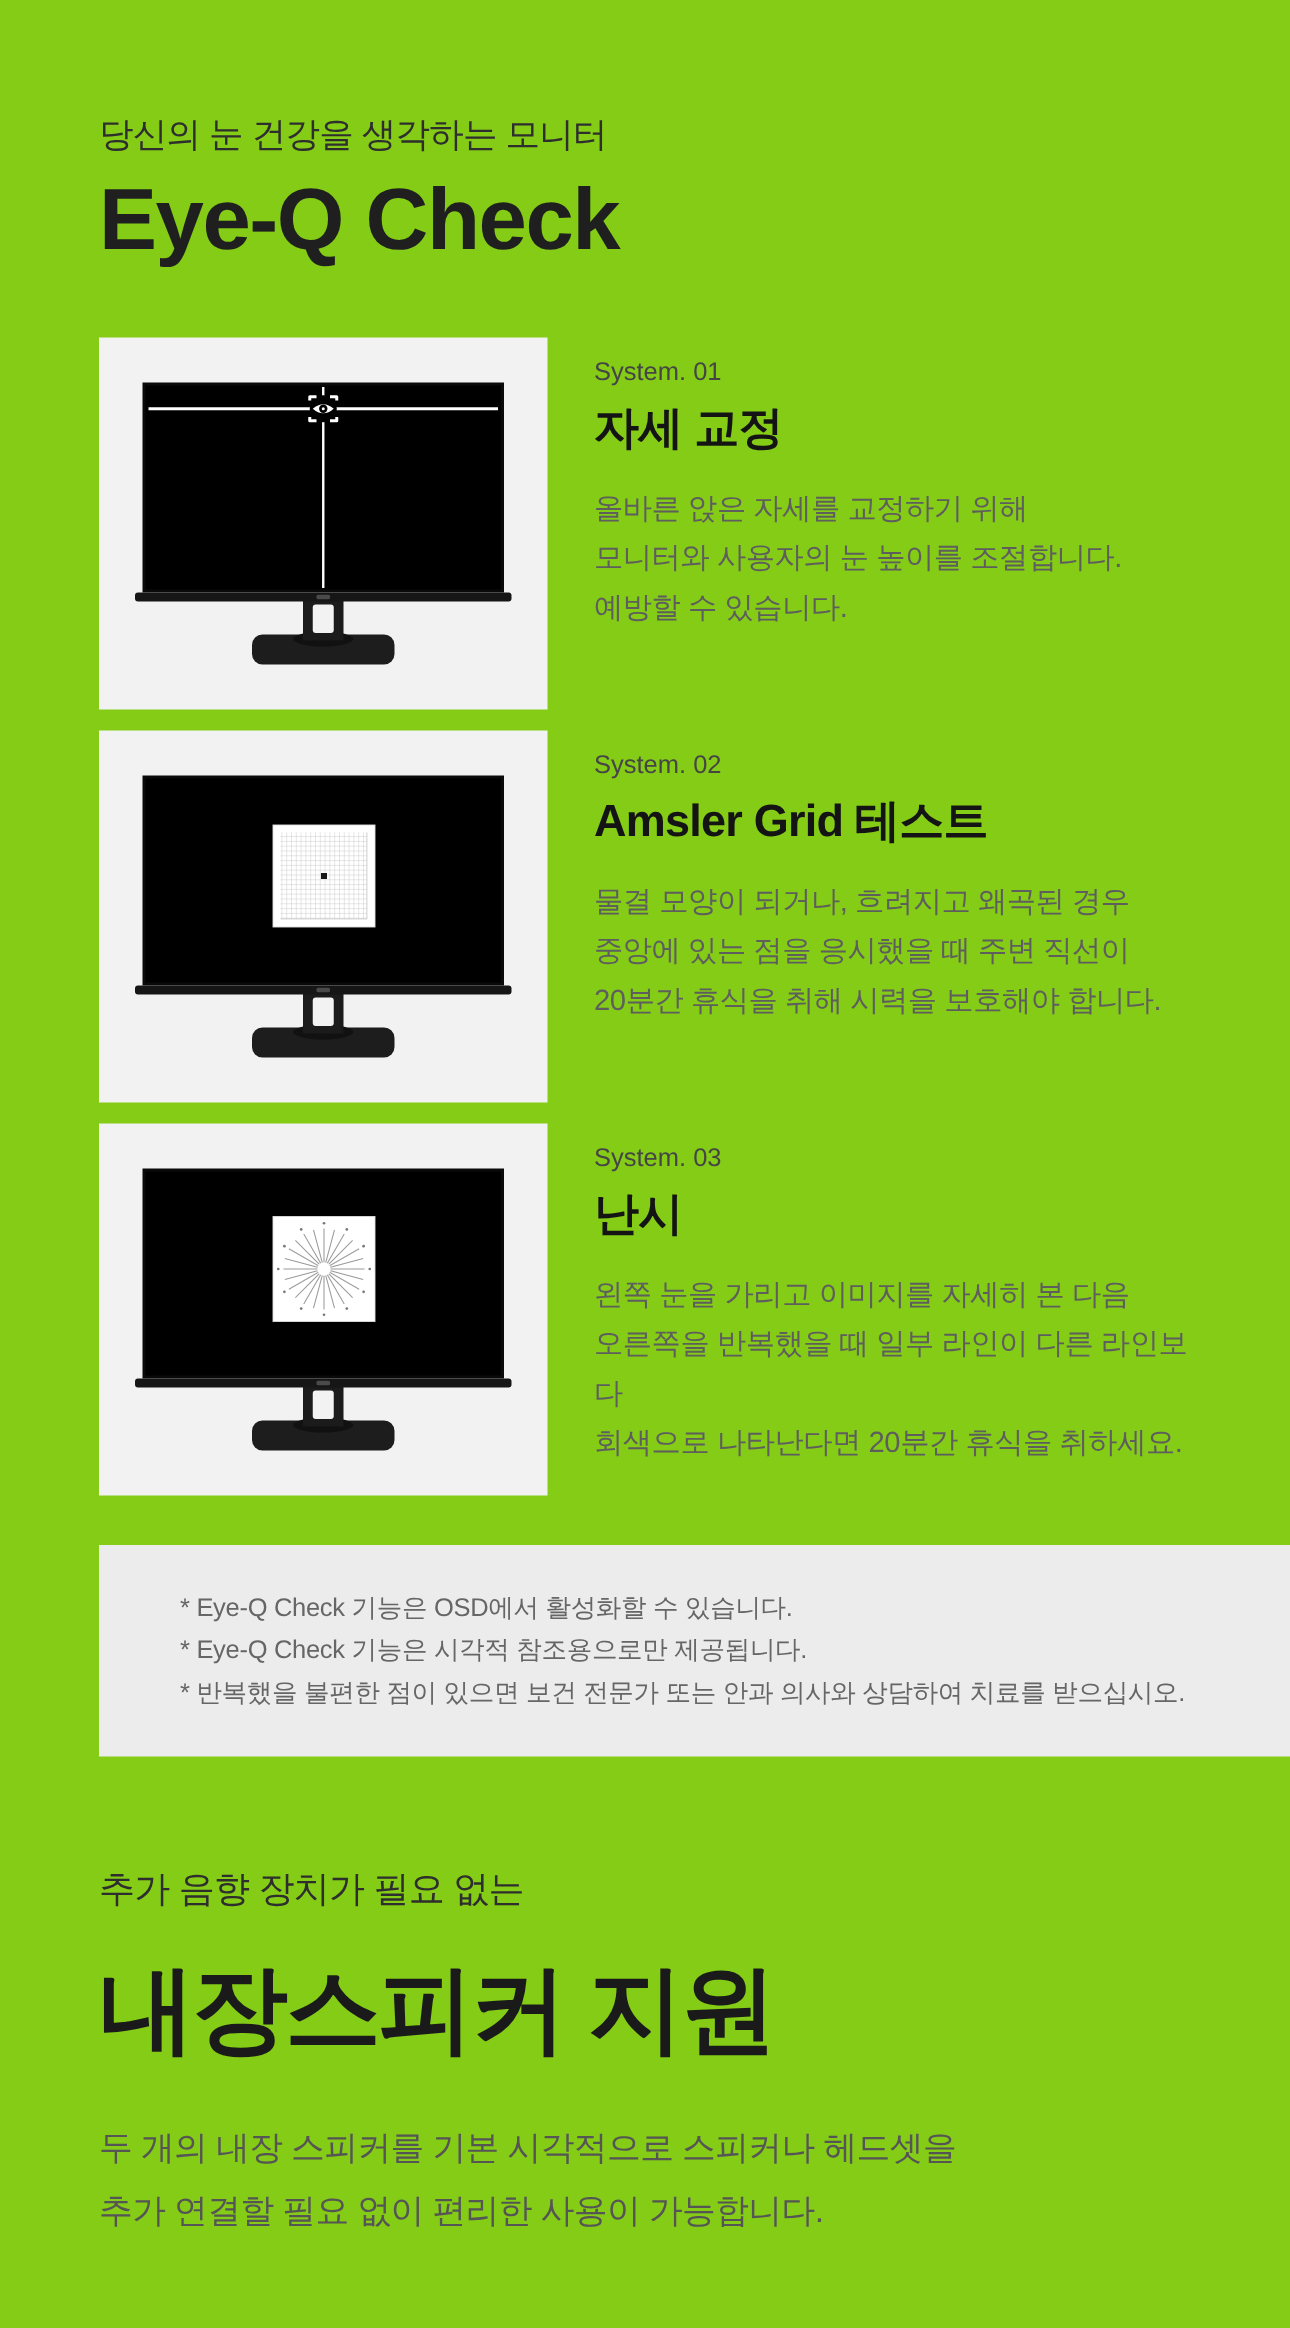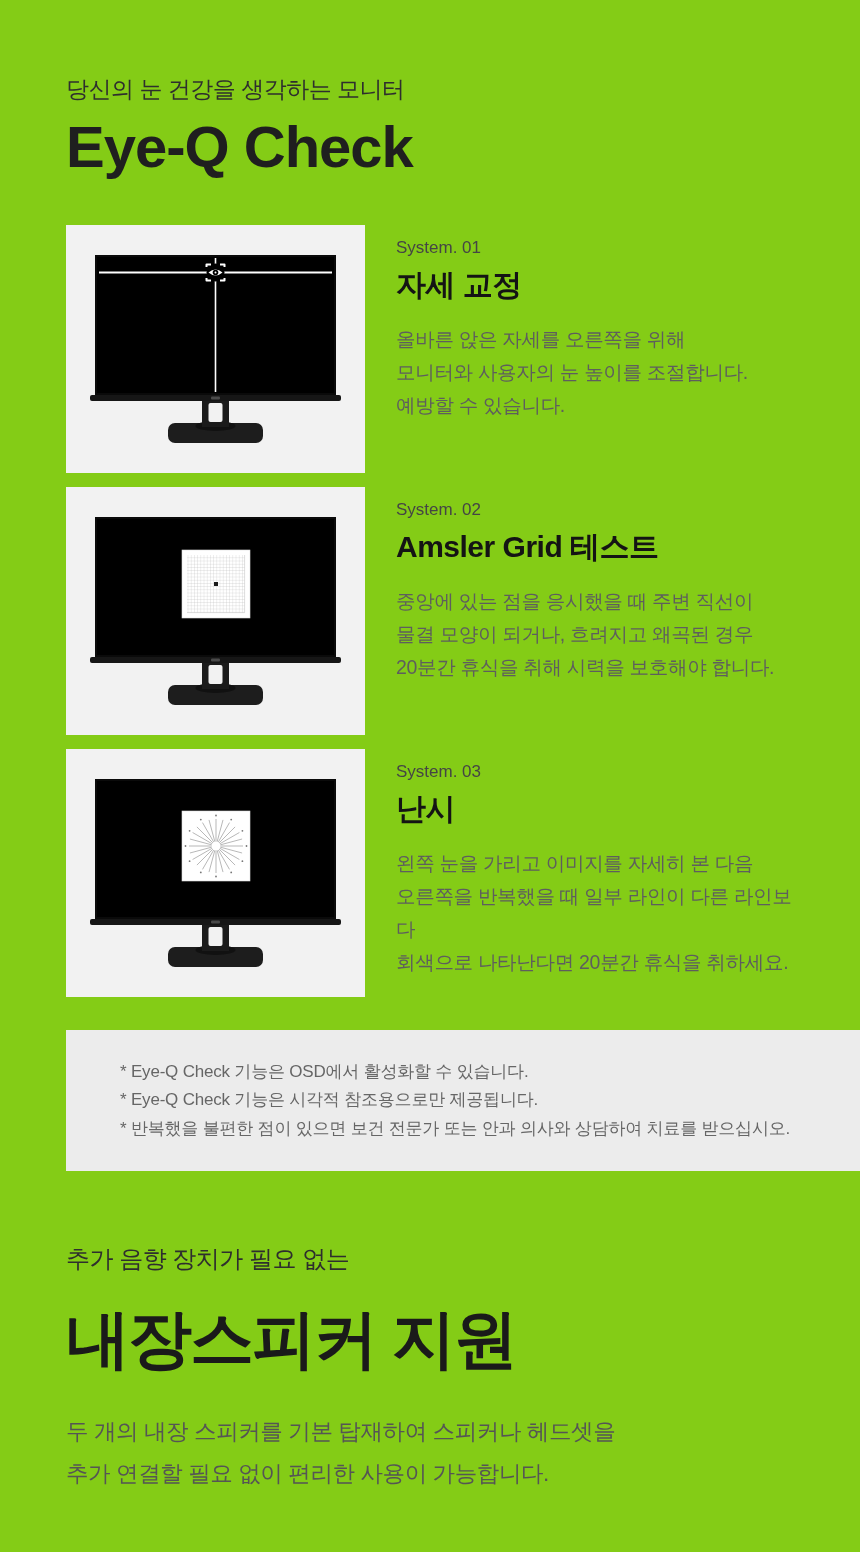--- a/index.html
+++ b/index.html
@@ -97,21 +97,21 @@
                   <circle cx="149.5" cy="47.5" r="2.8" fill="#000000"></circle>
                   <circle cx="149.5" cy="47.5" r="1" fill="#ffffff"></circle>
                 </g>
               </g>
             </svg>
           </div>
           <div class="copy">
             <p class="sys-label">System. 01</p>
             <h2 class="sys-title">자세 교정</h2>
             <div class="sys-body">
-              <p>올바른 앉은 자세를 오른쪽을 위해</p>
+              <p>올바른 앉은 자세를 교정하기 위해</p>
               <p>모니터와 사용자의 눈 높이를 조절합니다.</p>
               <p>예방할 수 있습니다.</p>
             </div>
           </div>
         </div>
 
         <div class="feature-row">
           <div class="figure">
             <svg viewBox="0 0 299 248" width="299" height="248">
               <rect x="102" y="198" width="95" height="20" rx="7" fill="#1d1d1d"></rect>
@@ -133,22 +133,22 @@
                 <rect x="121" y="68" width="57.6" height="57.6" fill="url(#amsler-grid-pattern)"></rect>
                 <path d="M178.6 68 L178.6 125.6 L121 125.6" fill="none" stroke="#bdbdbd" stroke-width="0.5"></path>
                 <rect x="148" y="95" width="4" height="4" fill="#1a1a1a"></rect>
               </g>
             </svg>
           </div>
           <div class="copy">
             <p class="sys-label">System. 02</p>
             <h2 class="sys-title">Amsler Grid 테스트</h2>
             <div class="sys-body">
+              <p>물결 모양이 되거나, 흐려지고 왜곡된 경우</p>
               <p>중앙에 있는 점을 응시했을 때 주변 직선이</p>
-              <p>물결 모양이 되거나, 흐려지고 왜곡된 경우</p>
               <p>20분간 휴식을 취해 시력을 보호해야 합니다.</p>
             </div>
           </div>
         </div>
 
         <div class="feature-row">
           <div class="figure">
             <svg viewBox="0 0 299 248" width="299" height="248">
               <rect x="102" y="198" width="95" height="20" rx="7" fill="#1d1d1d"></rect>
               <ellipse cx="149.5" cy="201" rx="20" ry="5" fill="#111111"></ellipse>
@@ -210,19 +210,19 @@
         <p>* Eye-Q Check 기능은 OSD에서 활성화할 수 있습니다.</p>
         <p>* Eye-Q Check 기능은 시각적 참조용으로만 제공됩니다.</p>
         <p>* 반복했을 불편한 점이 있으면 보건 전문가 또는 안과 의사와 상담하여 치료를 받으십시오.</p>
       </div>
     </section>
 
     <section>
       <p class="speaker-eyebrow">추가 음향 장치가 필요 없는</p>
       <h1 class="speaker-title">내장스피커 지원</h1>
       <div class="speaker-body">
-        <p>두 개의 내장 스피커를 기본 탑재하여 스피커나 헤드셋을</p>
+        <p>두 개의 내장 스피커를 기본 시각적으로 스피커나 헤드셋을</p>
         <p>추가 연결할 필요 없이 편리한 사용이 가능합니다.</p>
       </div>
     </section>
 
   </div>
 </div>
 
 </body></html>

